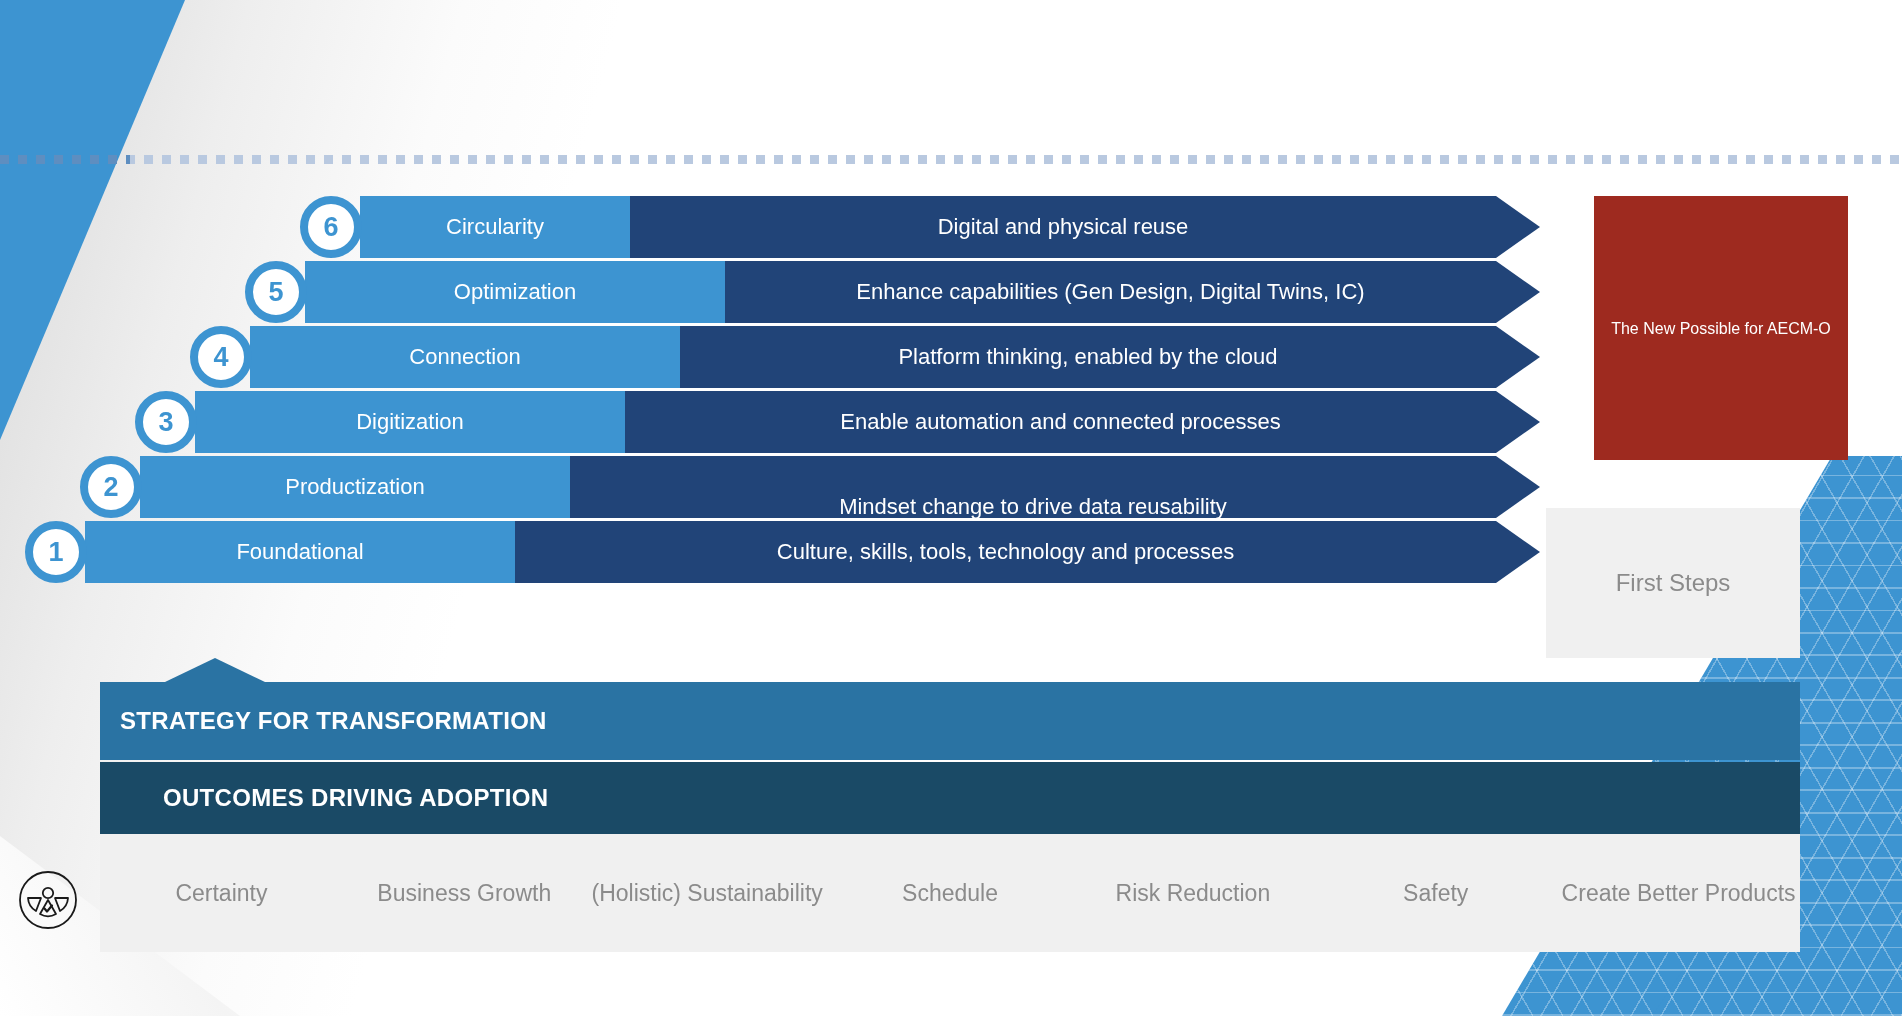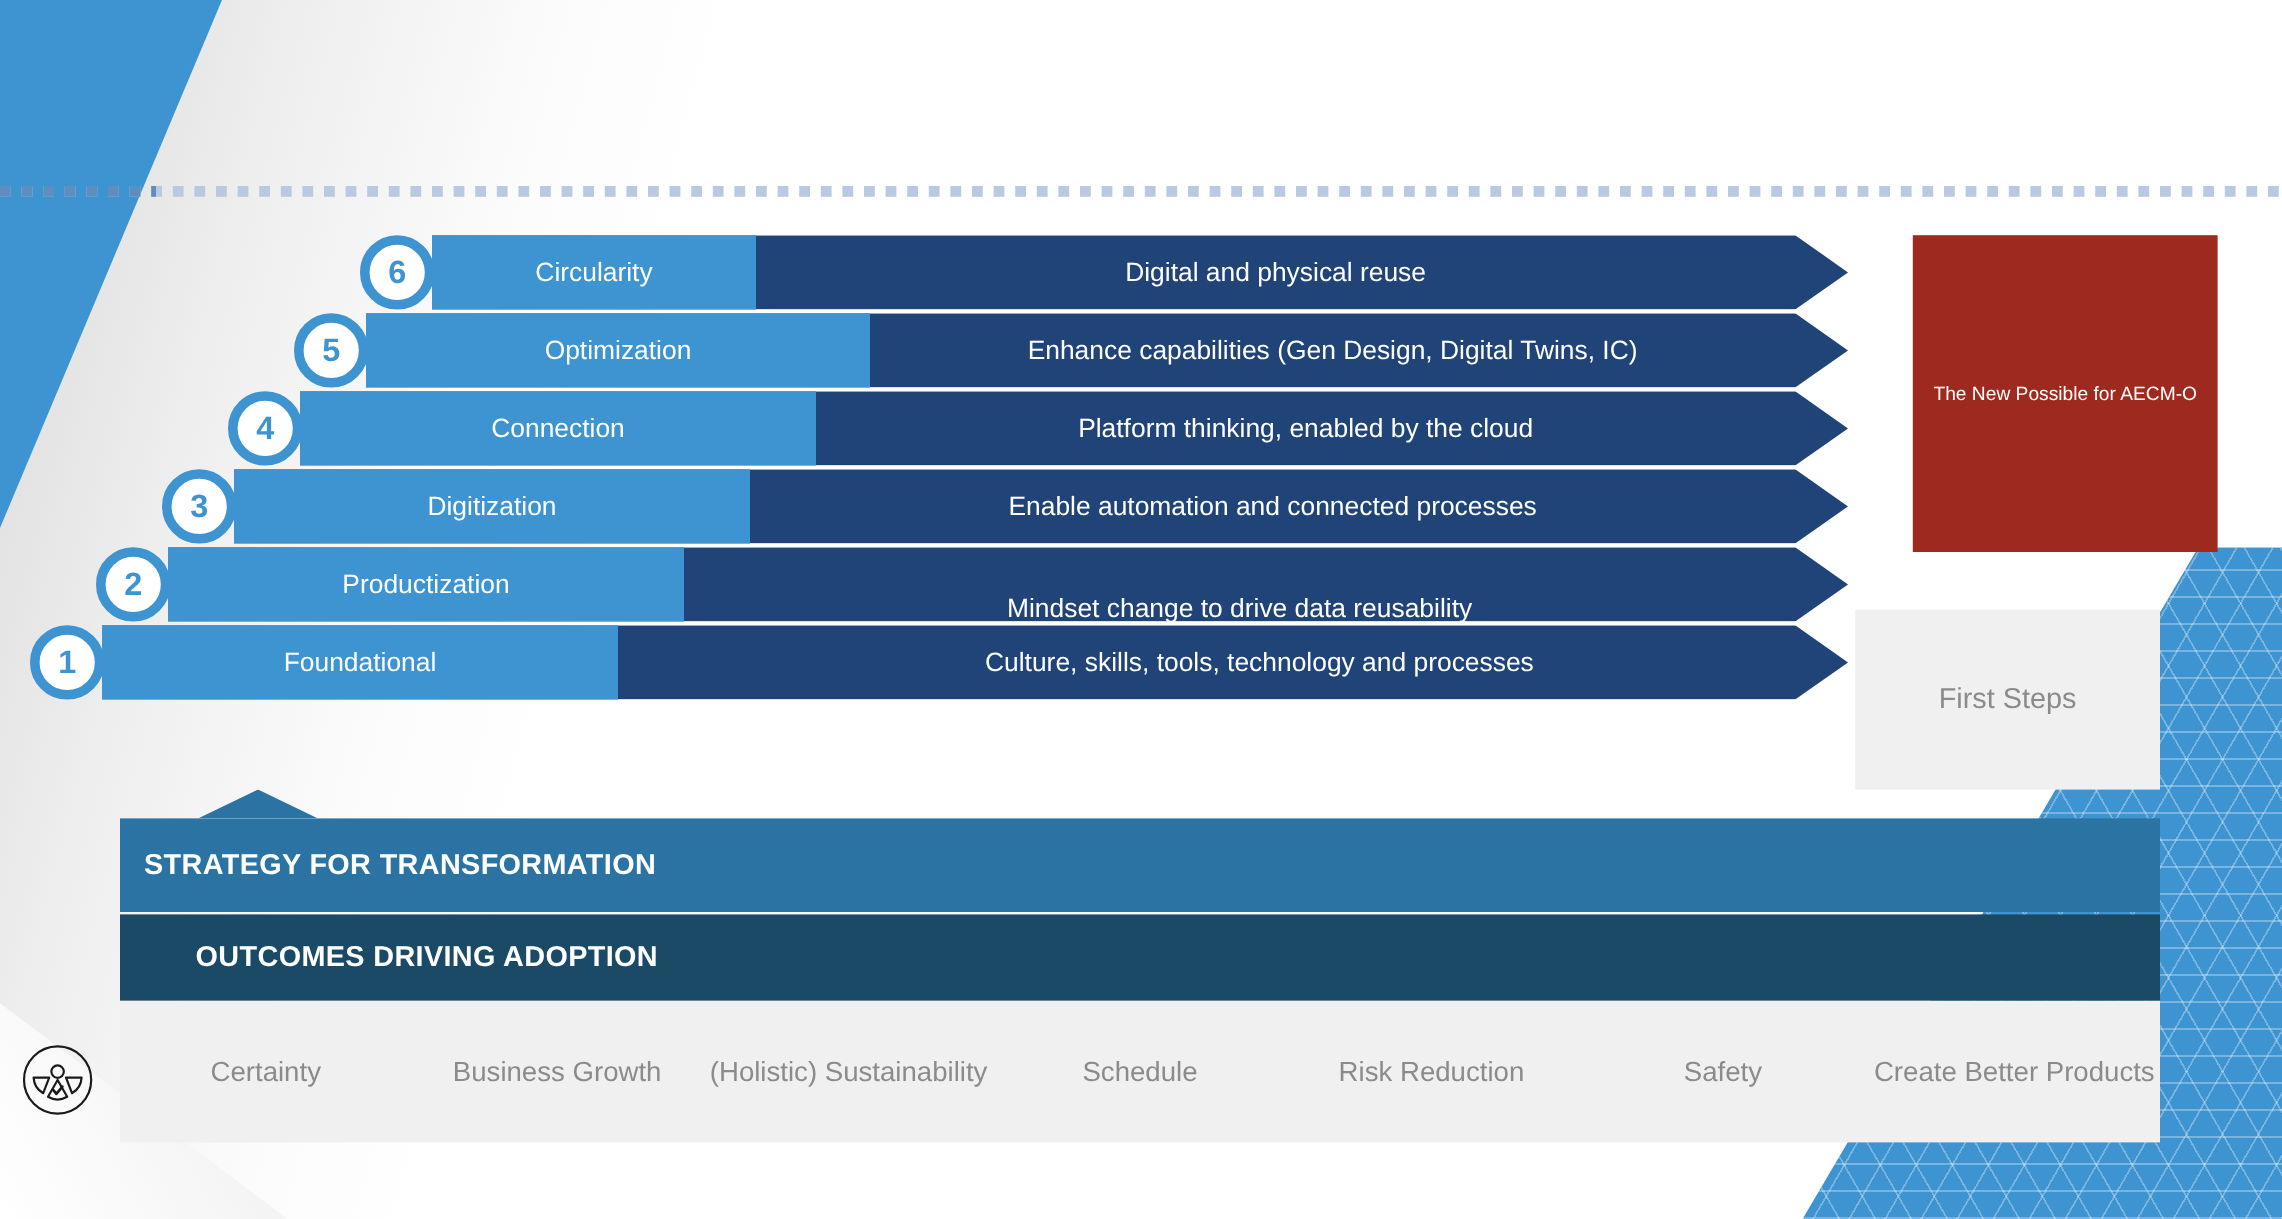--- a/index.html
+++ b/index.html
@@ -199,21 +199,21 @@
     <div class="arrow-light" style="width:430px;"></div>
     <div class="arrow-stage-label" style="left:0;width:430px;">Productization</div>
     <div class="arrow-desc-label" style="left:430px;width:926px;margin-top:20px;">Mindset change to drive data reusability</div>
     <div class="num-circle" style="left:-60px;top:0;">2</div>
   </div>
 
   <div class="arrow-row" style="left:85px;top:521px;width:1455px;">
     <div class="arrow-shape" style="width:1455px;"></div>
     <div class="arrow-light" style="width:430px;"></div>
     <div class="arrow-stage-label" style="left:0;width:430px;">Foundational</div>
-    <div class="arrow-desc-label" style="left:430px;width:981px;margin-left:44px;">Culture, skills, tools, technology and processes</div>
+    <div class="arrow-desc-label" style="left:430px;width:981px;">Culture, skills, tools, technology and processes</div>
     <div class="num-circle" style="left:-60px;top:0;">1</div>
   </div>
 
   <div class="red-box">The New Possible for AECM-O</div>
   <div class="first-steps-box">First Steps</div>
 
   <div class="notch notch-up"></div>
   <div class="band band-strategy">STRATEGY FOR TRANSFORMATION</div>
   <div class="band band-outcomes">OUTCOMES DRIVING ADOPTION</div>
   <div class="notch notch-down"></div>

